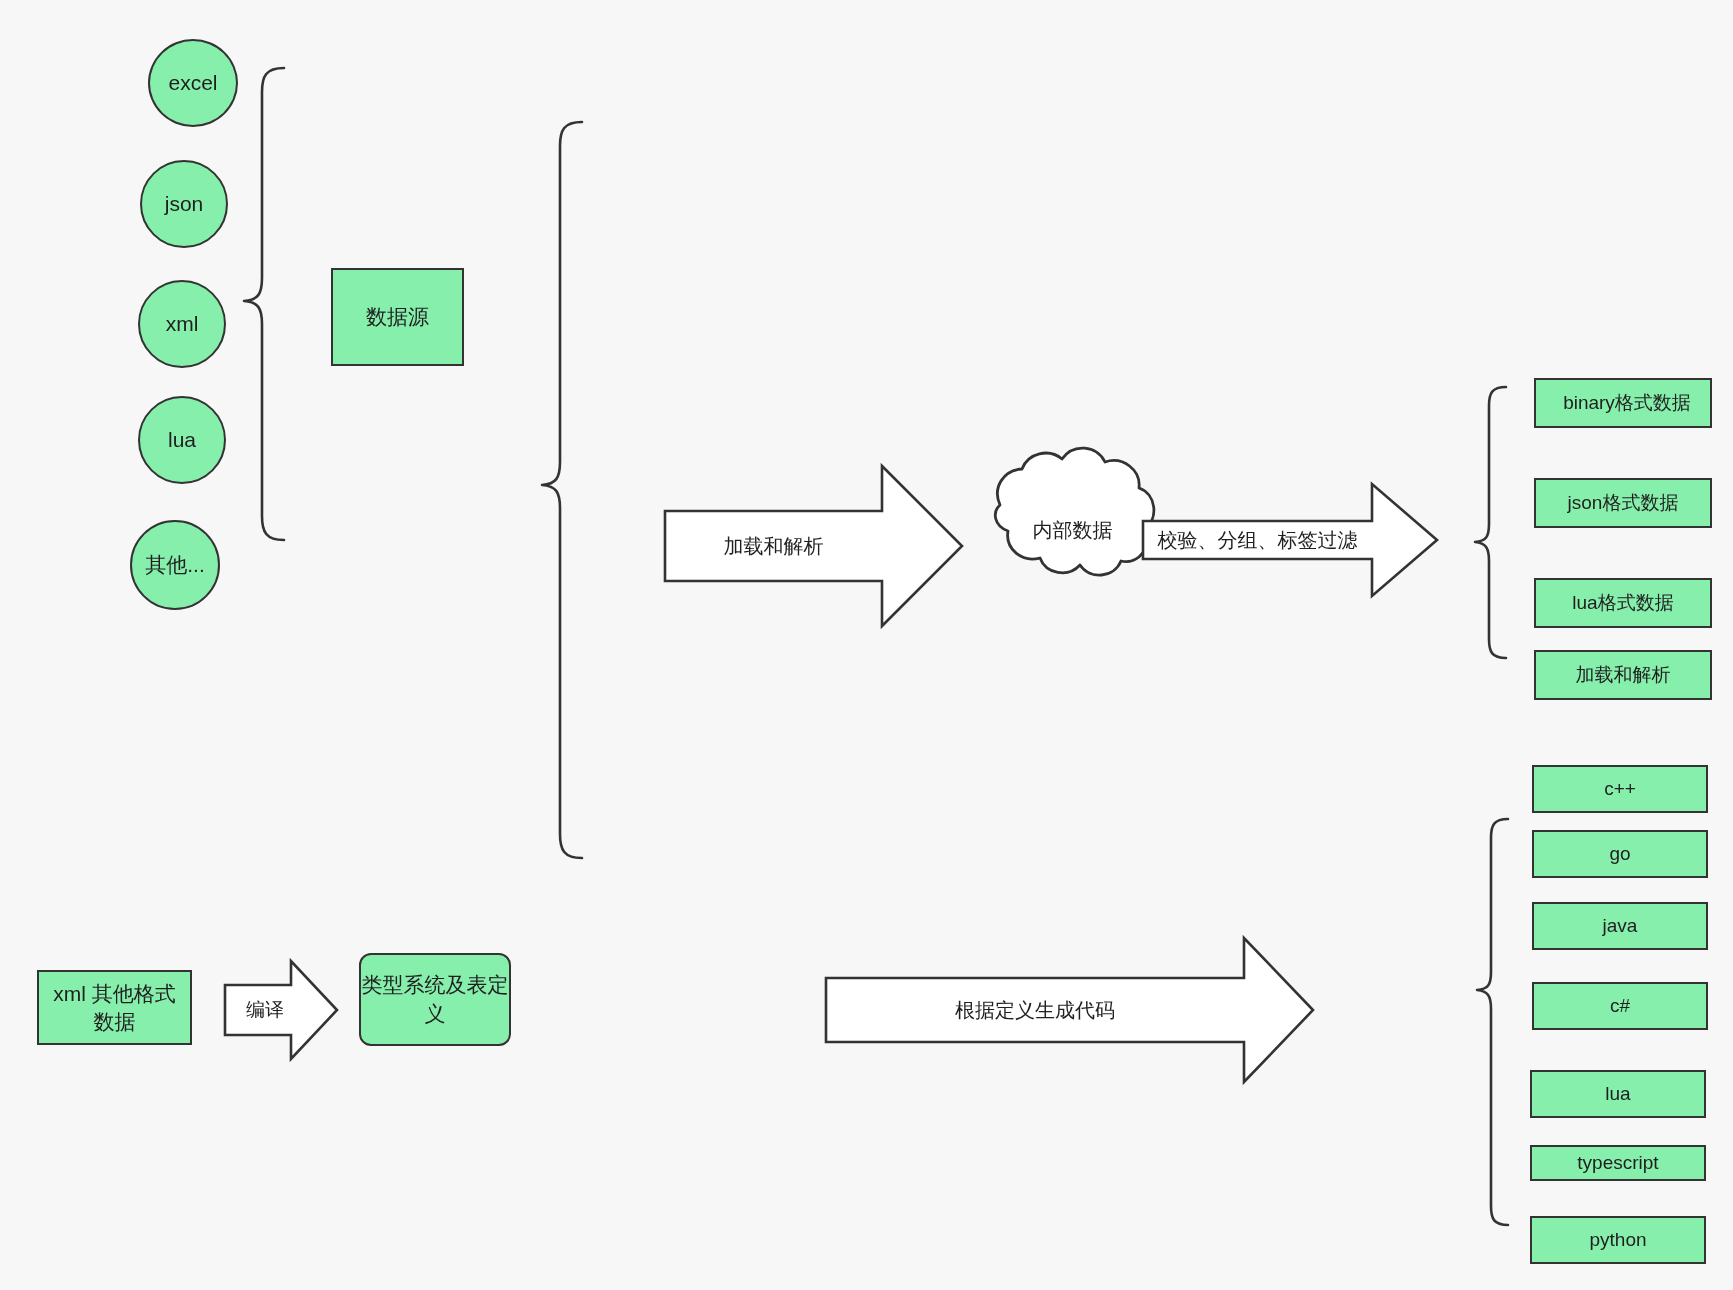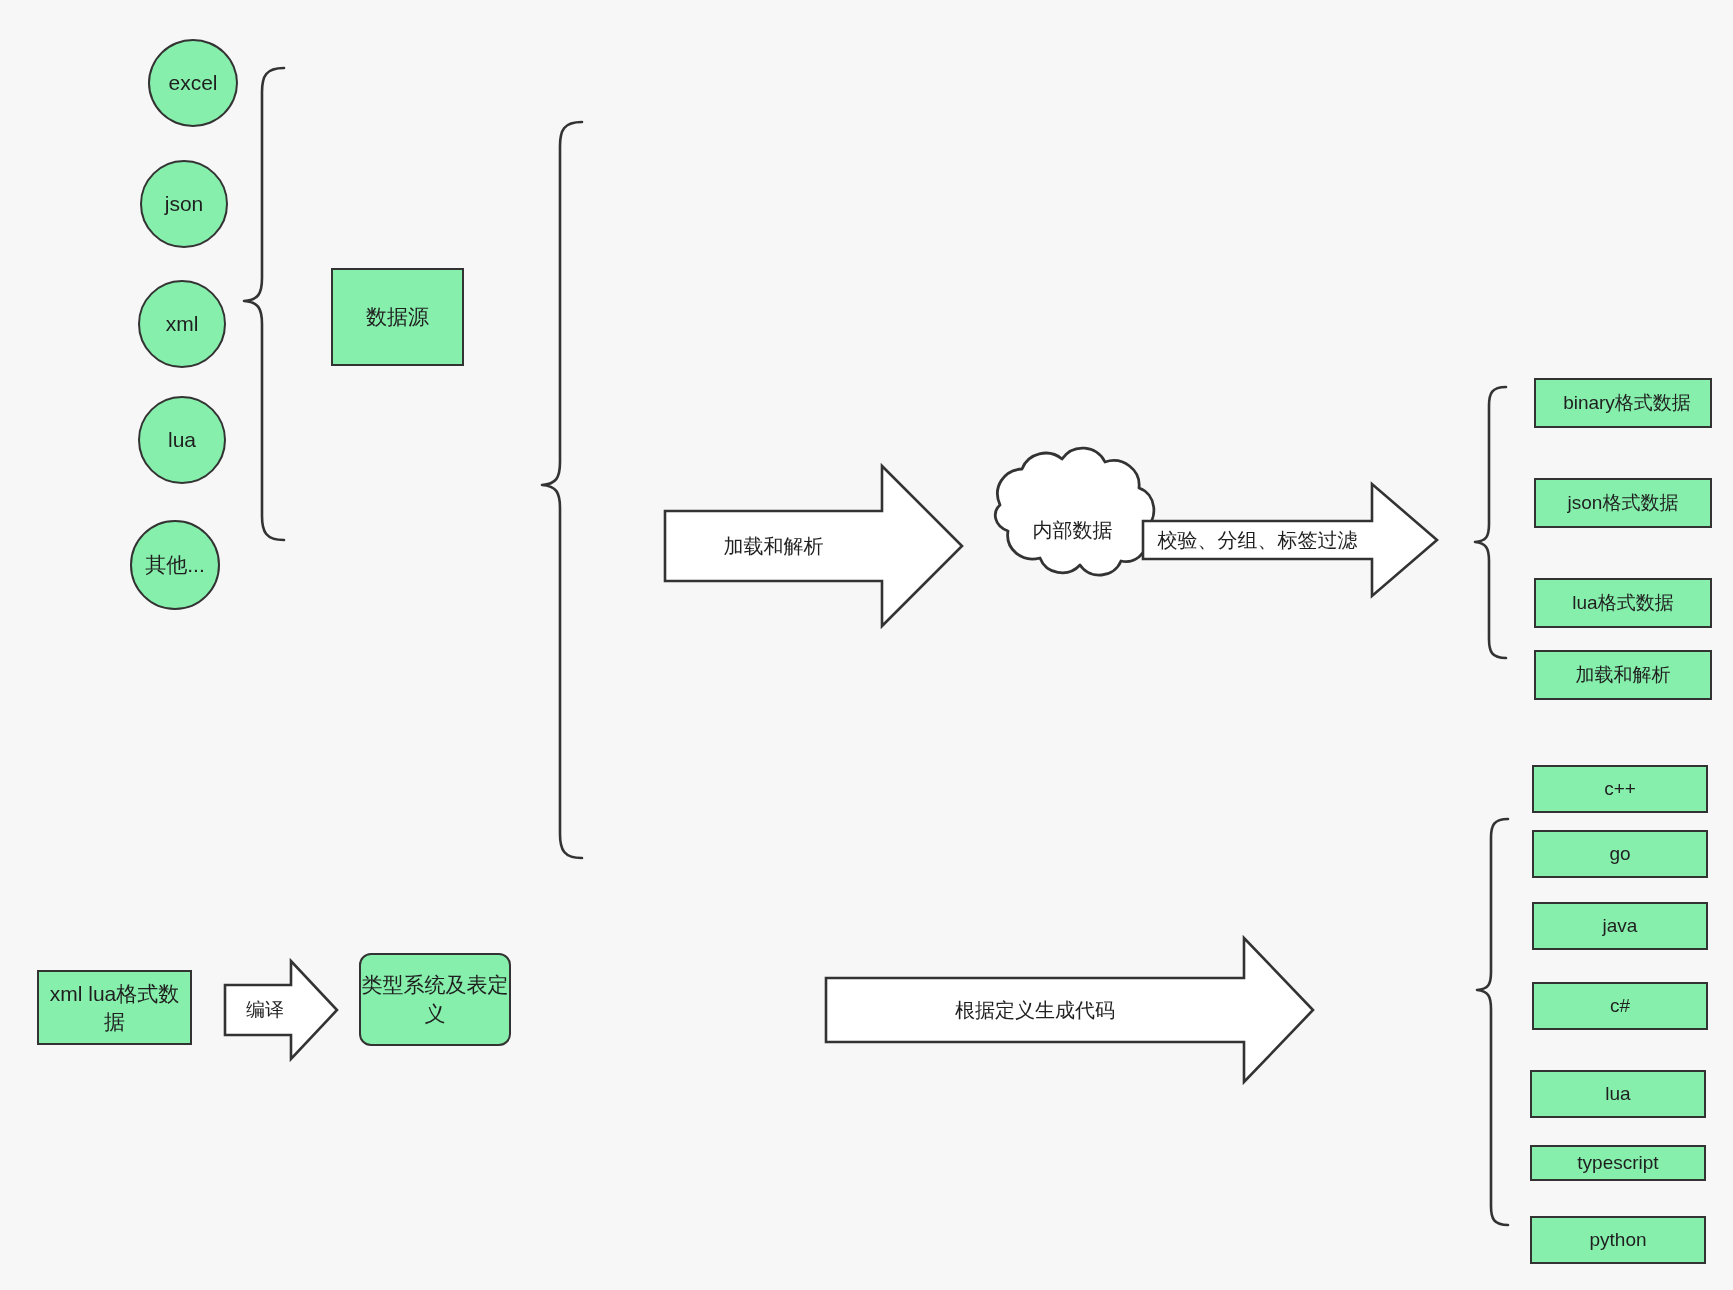--- a/index.html
+++ b/index.html
@@ -153,20 +153,20 @@
     <span>lua</span>
   </div>
   <div class="node smallrect" style="left:1530px;top:1145px;width:176px;height:36px;">
     <span>typescript</span>
   </div>
   <div class="node smallrect" style="left:1530px;top:1216px;width:176px;height:48px;">
     <span>python</span>
   </div>
 
   <div class="node rect" style="left:37px;top:970px;width:155px;height:75px;padding:0 10px;">
-    <span>xml lua格式数据</span>
+    <span>xml 其他格式数据</span>
   </div>
 
   <div class="node rrect" style="left:359px;top:953px;width:152px;height:93px;padding:0 0;">
     <span>类型系统及表定义</span>
   </div>
 
 </div>
 
 </body></html>

